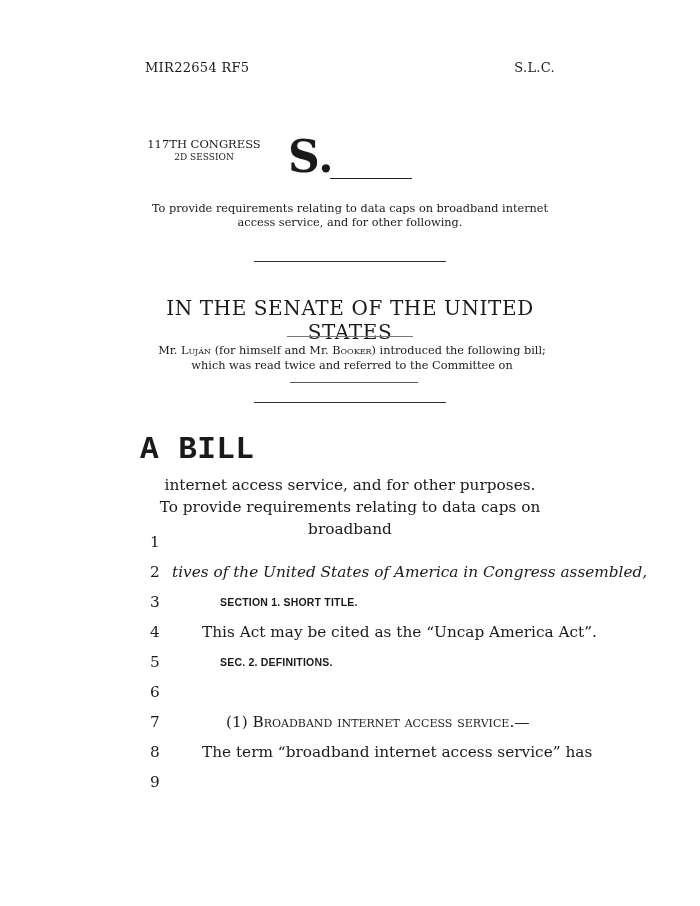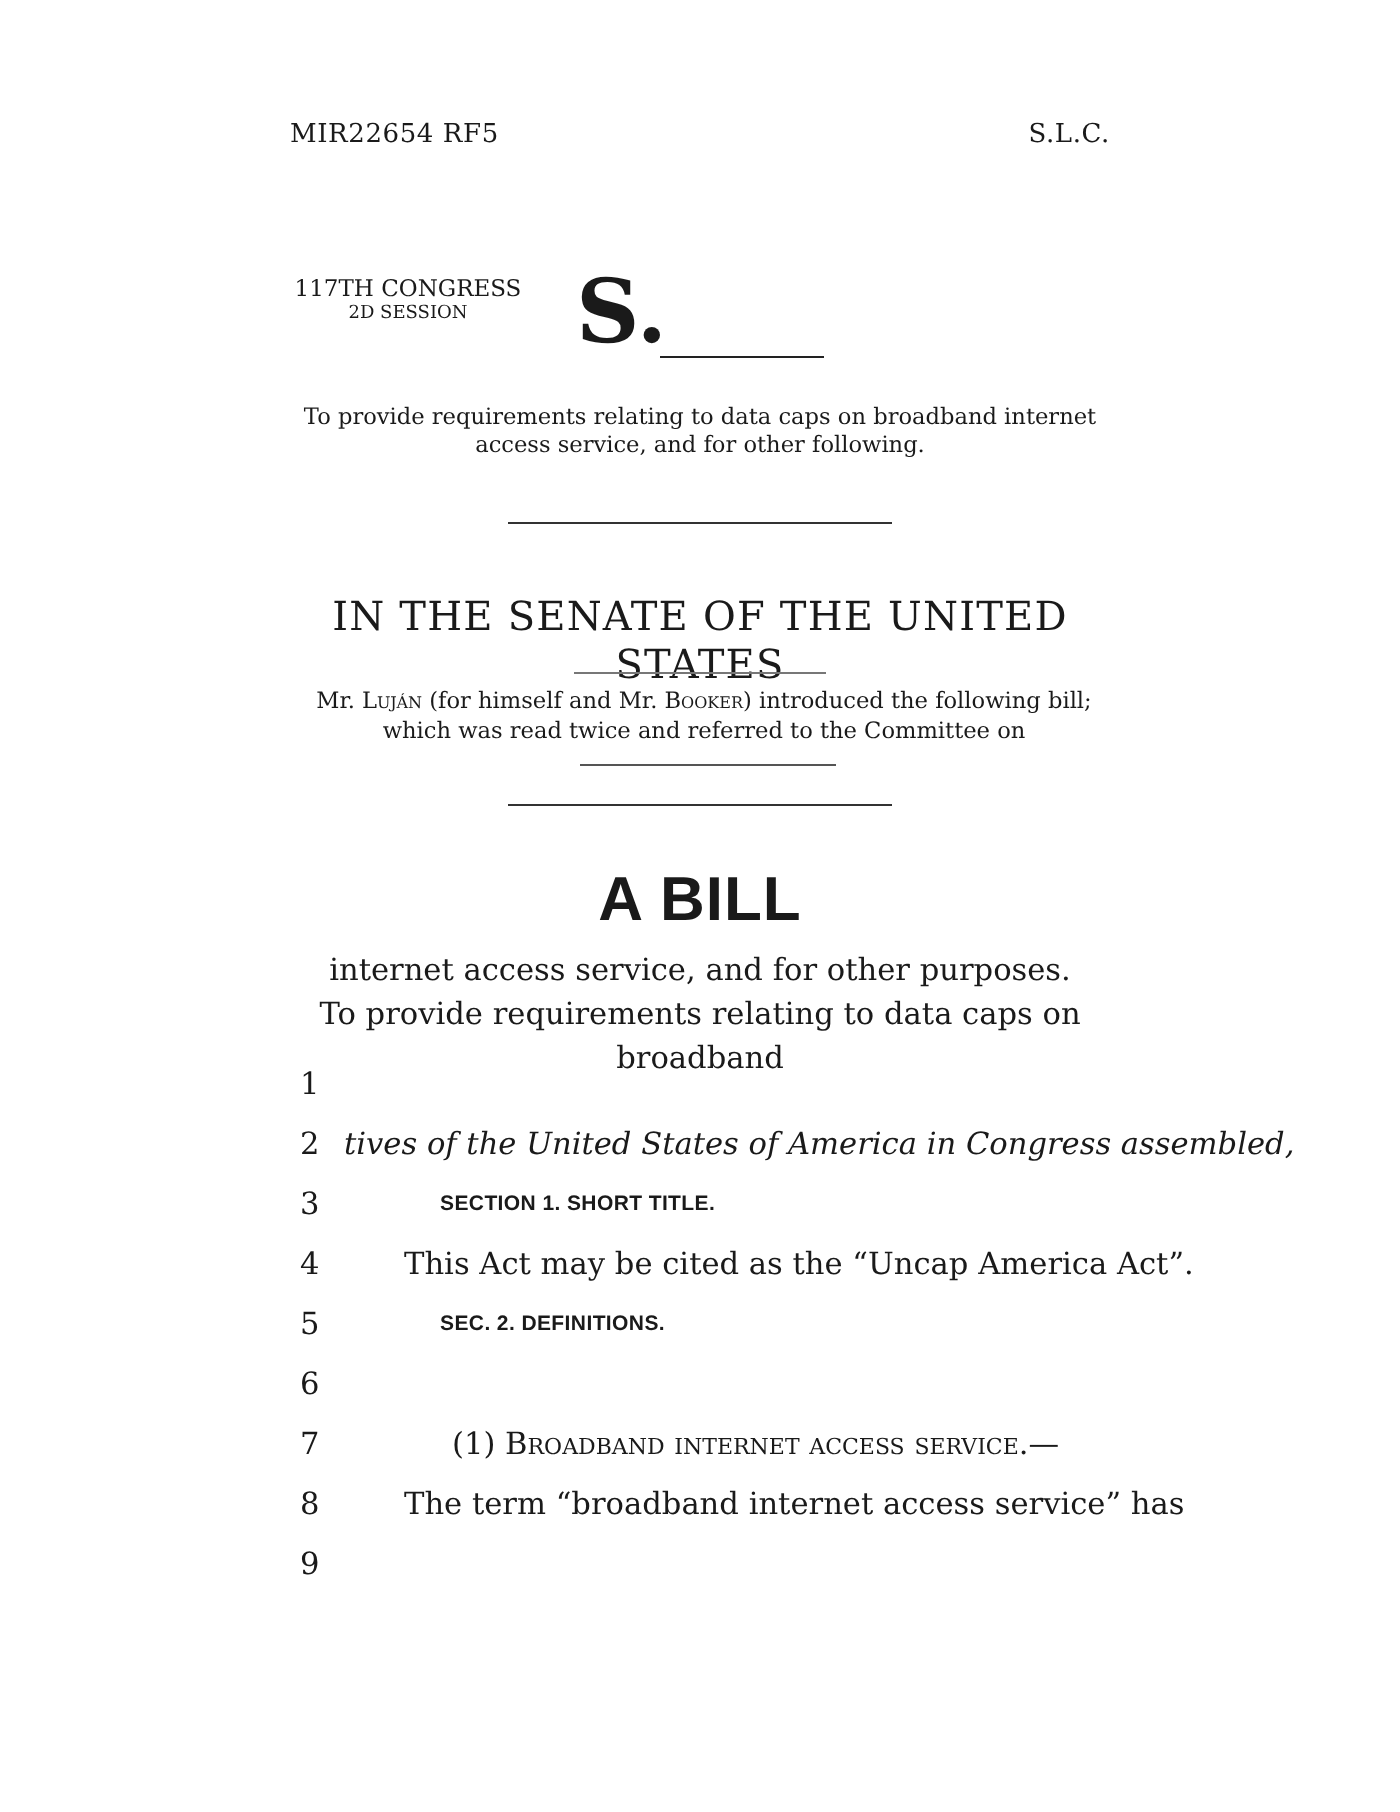--- a/index.html
+++ b/index.html
@@ -34,21 +34,21 @@
     .rule { left: 254px; width: 192px; height: 0; border-top: 1.5px solid #333; }
     .rule-1 { top: 261px; }
     .rule-2 { top: 402px; }
     .rule-thin { left: 287px; width: 126px; top: 336px; height: 0; border-top: 0.8px solid #777; }
 
     .senate { left: 140px; width: 420px; top: 296px; text-align: center; font-size: 20px; letter-spacing: 0.6px; }
 
     .intro { left: 145px; width: 414px; top: 344px; font-size: 11.3px; line-height: 14.5px; text-align: center; }
     .committee-blank { display: inline-block; width: 128px; border-bottom: 0.8px solid #555; height: 9px; vertical-align: baseline; margin-left: 4px; }
 
-    .bill-title { left: 140px; width: 420px; top: 432px; text-align: center; font-size: 31px; font-weight: bold; letter-spacing: 0.5px; font-family: Liberation Sans, sans-serif; }
+    .bill-title { left: 140px; width: 420px; top: 432px; text-align: left; font-size: 31px; font-weight: bold; letter-spacing: 0.5px; font-family: Liberation Mono, monospace; }
     .bill-purpose { left: 140px; width: 420px; top: 474px; text-align: center; font-size: 15.3px; line-height: 22px; }
 
     
     .ln { left: 150px; width: 410px; height: 22px; font-size: 15.3px; line-height: 22px; white-space: nowrap; }
     .ln .num { position: absolute; left: 0; width: 12px; text-align: left; }
     .ln .txt { position: absolute; left: 22px; right: 0; }
     .ln .txt.ind1 { left: 52px; }
     .ln .txt.ind2 { left: 76px; }
     .ln .txt.justify { text-align: justify; text-align-last: justify; }
     .italic { font-style: italic; }

